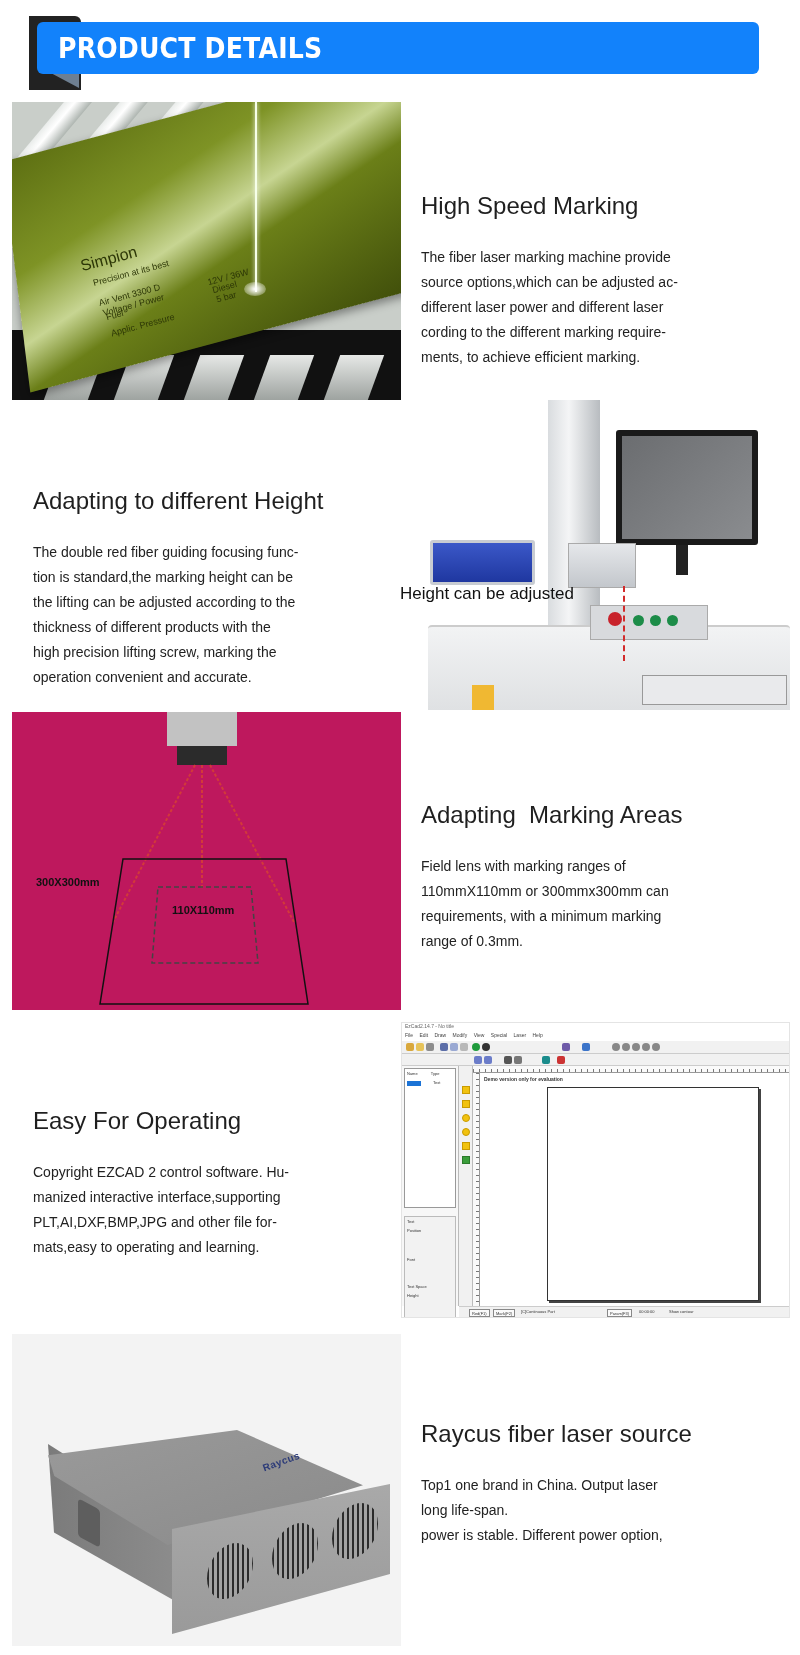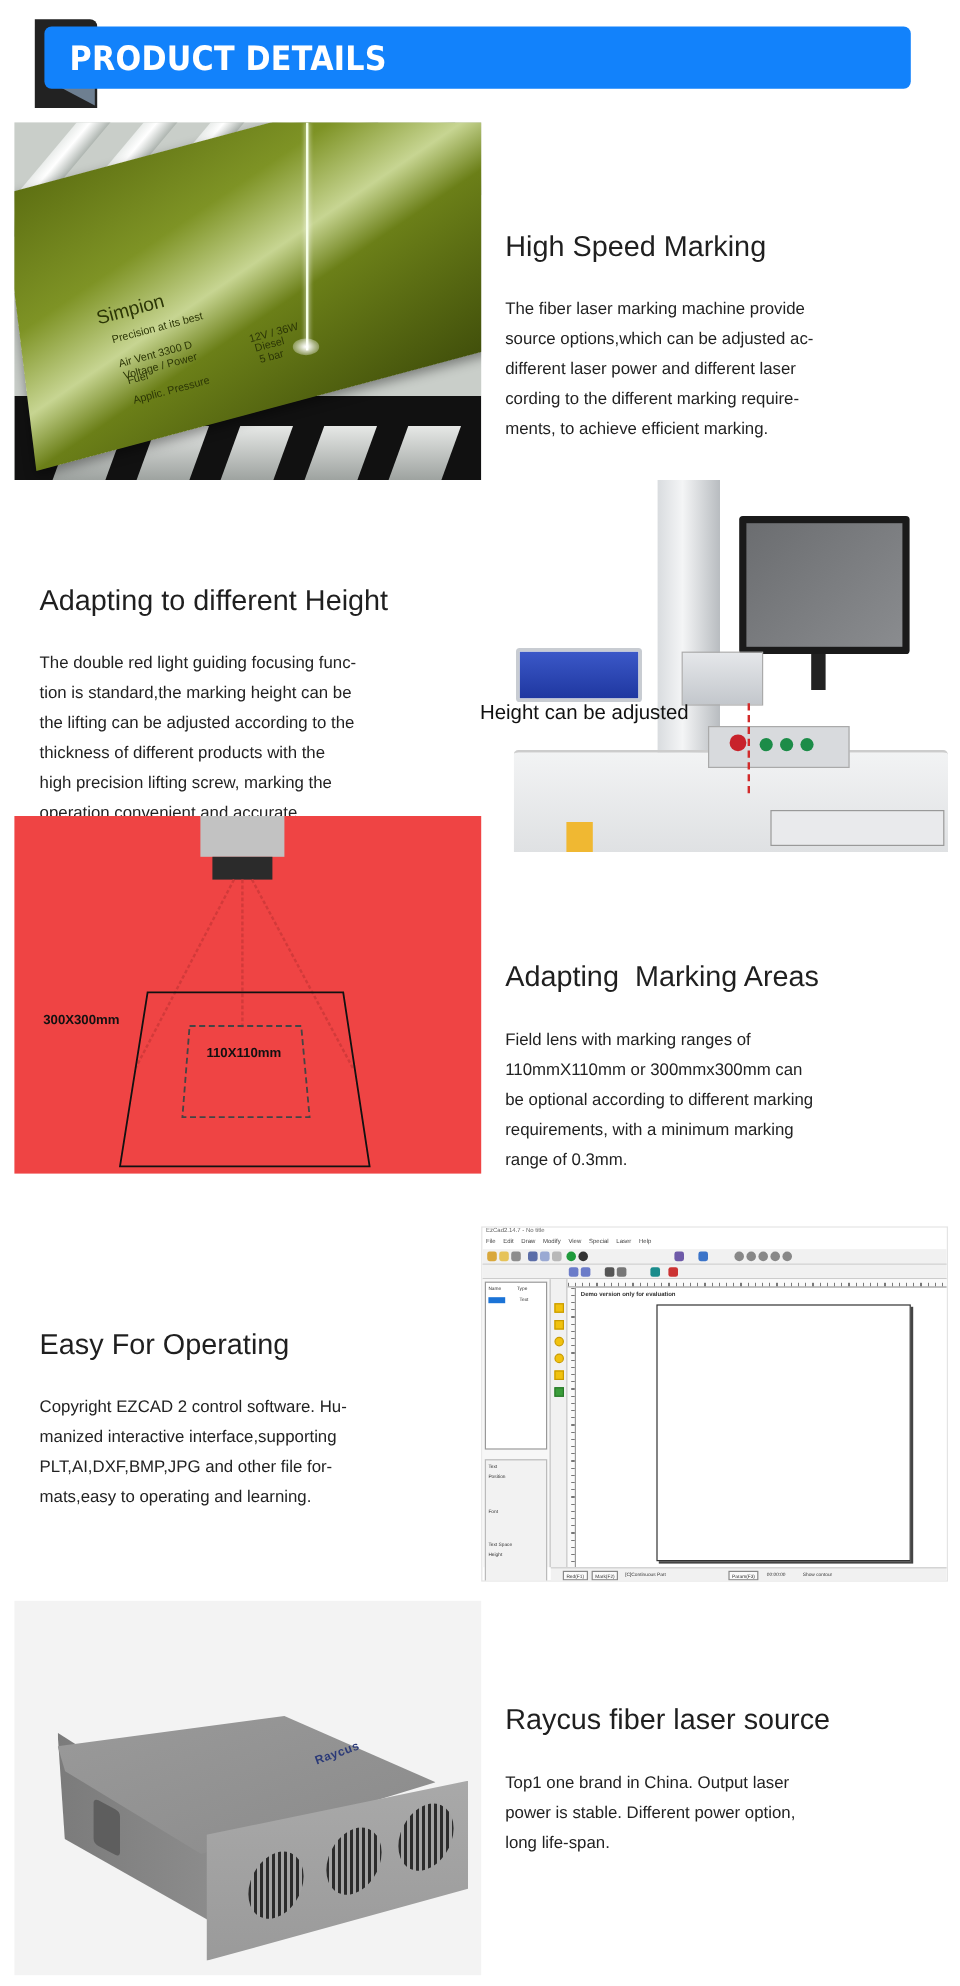--- a/index.html
+++ b/index.html
@@ -44,21 +44,21 @@
   .cabinet { position: absolute; left: 0; top: 225px; width: 362px; height: 85px; background: linear-gradient(#f2f3f4,#dfe1e3); border-top: 2px solid #ccc; border-radius: 4px 4px 0 0; }
   .panel { position: absolute; left: 162px; top: 205px; width: 118px; height: 35px; background: #d8dadd; border: 1px solid #aaa; }
   .btn-red { position: absolute; left: 180px; top: 212px; width: 14px; height: 14px; background: #c8222b; border-radius: 50%; }
   .btn-green { position: absolute; top: 215px; width: 11px; height: 11px; background: #1c8c48; border-radius: 50%; }
   .red-line { position: absolute; left: 195px; top: 186px; width: 0; height: 75px; border-left: 2px dashed #d22b2b; }
   .drawer { position: absolute; left: 214px; top: 275px; width: 145px; height: 30px; border: 1px solid #999; background: #e9eaec; }
   .sticker { position: absolute; left: 44px; top: 285px; width: 22px; height: 25px; background: #f0b832; }
   .img2-caption { position: absolute; left: 400px; top: 584px; font-size: 17px; color: #111; white-space: nowrap; }
 
   
-  .img3 { left: 12px; top: 680px; width: 389px; height: 298px; background: #ef4444; }
+  .img3 { left: 12px; top: 712px; width: 389px; height: 298px; background: #be185d; }
   .img3 svg { position: absolute; left: 0; top: 0; }
 
   
   .img4 { left: 401px; top: 1022px; width: 389px; height: 296px; background: #ffffff; border: 1px solid #e4e4e4; }
   .sw-title { position: absolute; left: 0; top: 0; width: 100%; height: 9px; font-size: 5px; color: #666; padding-left: 3px; }
   .sw-menu { position: absolute; left: 0; top: 9px; width: 100%; height: 9px; font-size: 5px; color: #444; padding-left: 3px; word-spacing: 5px; }
   .sw-toolbar { position: absolute; left: 0; top: 18px; width: 100%; height: 13px; background: #f1f1f1; border-bottom: 1px solid #ccc; }
   .sw-toolbar2 { position: absolute; left: 0; top: 31px; width: 100%; height: 12px; background: #f1f1f1; border-bottom: 1px solid #ccc; }
   .tb-icon { position: absolute; top: 2px; width: 8px; height: 8px; border-radius: 2px; }
   .sw-left { position: absolute; left: 0; top: 43px; width: 57px; height: 240px; background: #f7f7f7; border-right: 1px solid #bbb; }
@@ -135,21 +135,21 @@
     <div>source options,which can be adjusted ac-</div>
     <div>different laser power and different laser</div>
     <div>cording to the different marking require-</div>
     <div>ments, to achieve efficient marking.</div>
   </div>
 </div>
 
 <div class="text-block" style="left:33px;top:438px;width:360px;">
   <div class="heading">Adapting to different Height</div>
   <div class="body">
-    <div>The double red light guiding focusing func-</div>
+    <div>The double red fiber guiding focusing func-</div>
     <div>tion is standard,the marking height can be</div>
     <div>the lifting can be adjusted according to the</div>
     <div>thickness of different products with the</div>
     <div>high precision lifting screw, marking the</div>
     <div>operation convenient and accurate.</div>
   </div>
 </div>
 <div class="img img2">
   <div class="pillar"></div>
   <div class="monitor">
@@ -181,21 +181,20 @@
     <polygon points="146,175 239,175 246,251 140,251" fill="none" stroke="#444" stroke-width="1.5" stroke-dasharray="5,3"></polygon>
   </svg>
   <div style="position:absolute;left:24px;top:164px;font-size:11px;font-weight:bold;color:#111;">300X300mm</div>
   <div style="position:absolute;left:160px;top:192px;font-size:11px;font-weight:bold;color:#111;">110X110mm</div>
 </div>
 <div class="text-block" style="left:421px;top:752px;width:360px;">
   <div class="heading" style="white-space:pre;">Adapting  Marking Areas</div>
   <div class="body">
     <div>Field lens with marking ranges of</div>
     <div>110mmX110mm or 300mmx300mm can</div>
-    <div>be optional according to different marking</div>
     <div>requirements, with a minimum marking</div>
     <div>range of 0.3mm.</div>
   </div>
 </div>
 
 <div class="text-block" style="left:33px;top:1058px;width:360px;">
   <div class="heading">Easy For Operating</div>
   <div class="body">
     <div>Copyright EZCAD 2 control software. Hu-</div>
     <div>manized interactive interface,supporting</div>
@@ -287,16 +286,16 @@
   <div class="handle"></div>
   <div class="fan" style="left:195px;top:210px;"></div>
   <div class="fan" style="left:260px;top:190px;"></div>
   <div class="fan" style="left:320px;top:170px;"></div>
   <div class="raycus-logo">Raycus</div>
 </div>
 <div class="text-block" style="left:421px;top:1371px;width:360px;">
   <div class="heading">Raycus fiber laser source</div>
   <div class="body">
     <div>Top1 one brand in China. Output laser</div>
+    <div>long life-span.</div>
     <div>power is stable. Different power option,</div>
-    <div>long life-span.</div>
   </div>
 </div>
 
 </body></html>

